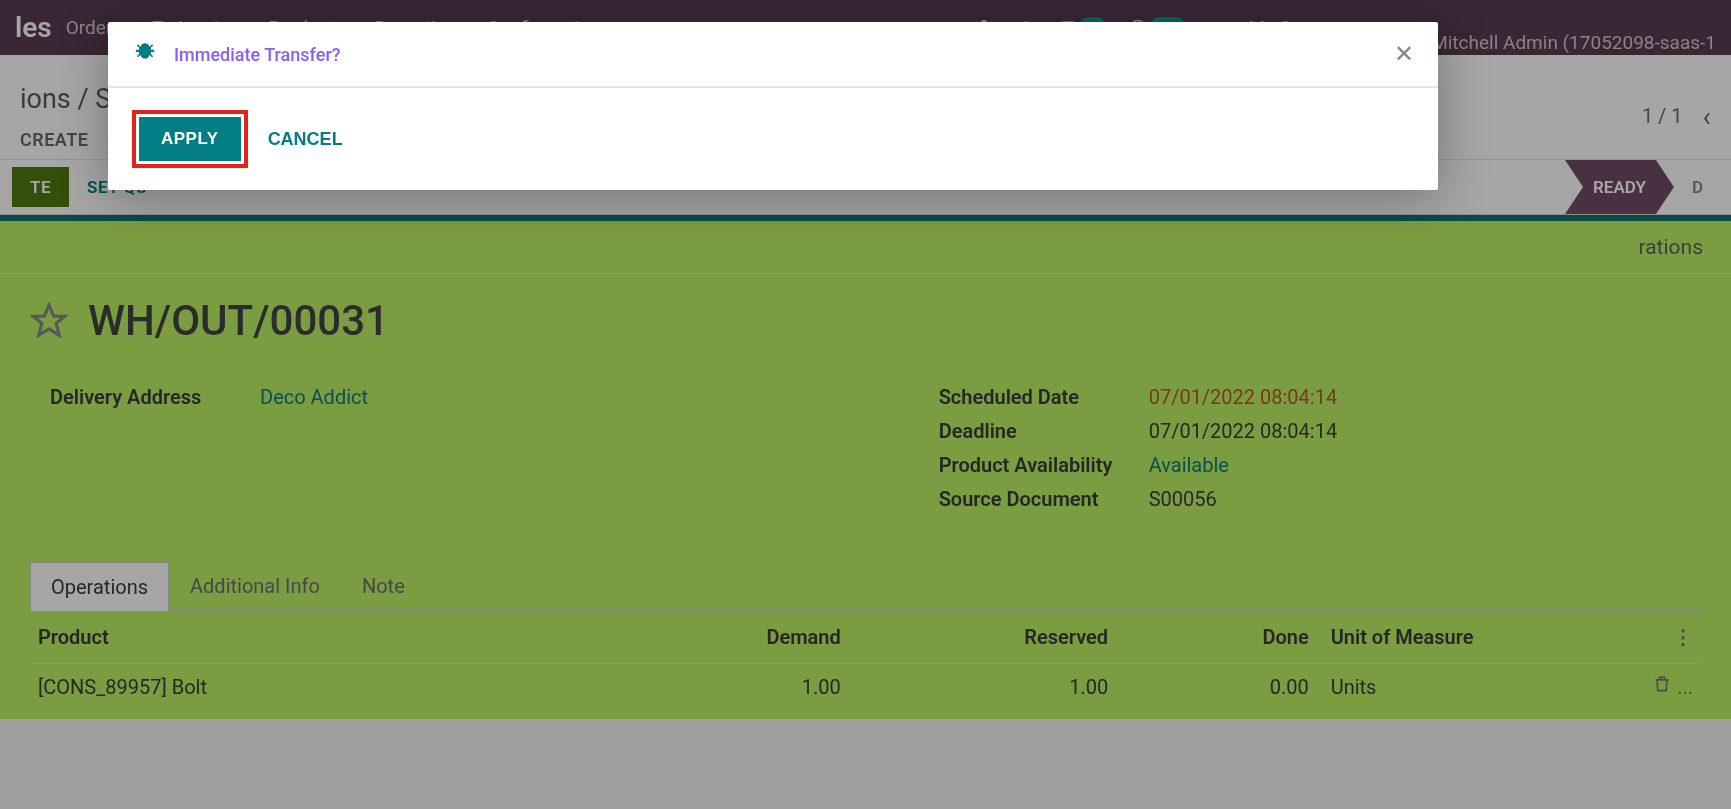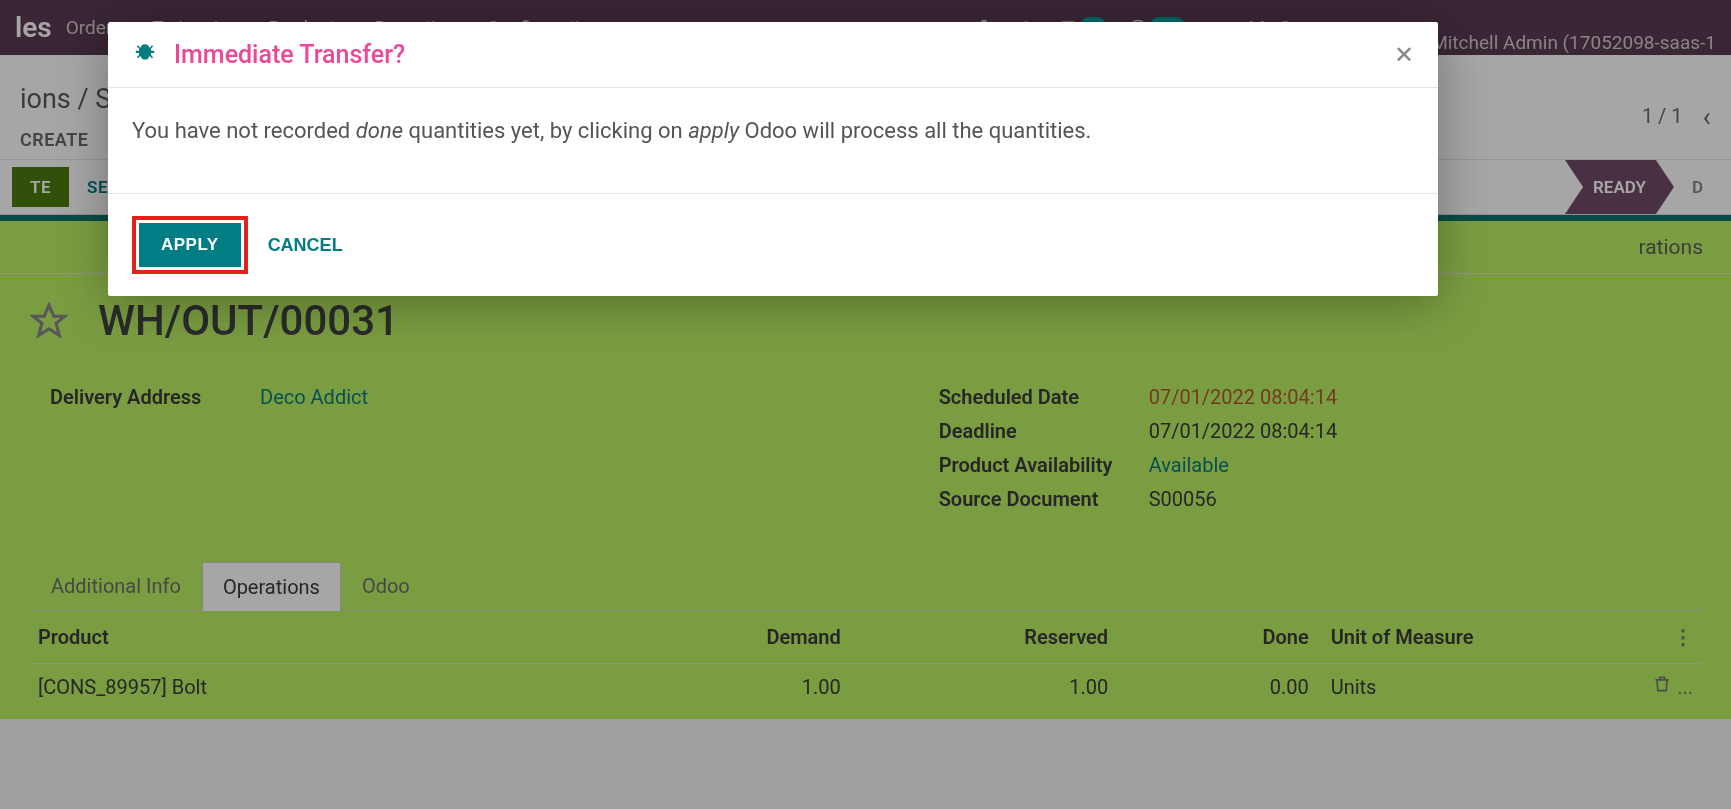--- a/index.html
+++ b/index.html
@@ -117,21 +117,21 @@
       display: flex;
       justify-content: flex-end;
       border-bottom: 1px solid #e0e0e0;
       padding: 14px 28px;
       font-size: 21px;
       color: #5f5f5f;
     }
     .content {
       padding: 22px 30px 10px 30px;
     }
-    .title-row { display: flex; align-items: center; gap: 30px; margin-bottom: 40px;}
+    .title-row { display: flex; align-items: center; gap: 20px; margin-bottom: 40px;}
     .star { width: 38px; height: 38px; color: #888; }
     .doc-title {
       font-size: 42px;
       font-weight: 500;
       color: #424242;
     }
     .fields { display: flex; gap: 120px; }
     .field-col { display: flex; flex-direction: column; gap: 10px; width:46%;}
     .field-row { display: flex; font-size: 20px; margin-left: 20px; }
     .field-label { width: 210px; font-weight: 600; color: #3b3b3b; }
@@ -175,21 +175,21 @@
       box-shadow: 0 8px 50px rgba(0,0,0,0.3);
     }
     .modal-header {
       display: flex;
       align-items: center;
       gap: 14px;
       padding: 18px 24px;
       border-bottom: 1px solid #e5e5e5;
     }
     .bug-icon { width: 28px; height: 28px; color: #037d82; }
-    .modal-title { font-size: 25px; font-weight: 500; color: #ec4899; }
+    .modal-title { font-size: 18px; font-weight: 500; color: #8b5cf6; }
     .modal-close {
       margin-left: auto;
       color: #888;
       font-size: 24px;
       cursor: pointer;
       background: none;
       border: none;
     }
     .modal-body {
       padding: 30px 24px 50px 24px;
@@ -340,23 +340,23 @@
           <span class="field-label">Product Availability</span>
           <span class="field-value link">Available</span>
         </div>
         <div class="field-row">
           <span class="field-label">Source Document</span>
           <span class="field-value">S00056</span>
         </div>
       </div>
     </div>
     <div class="tabs">
+      <div class="tab active">Operations</div>
       <div class="tab">Additional Info</div>
-      <div class="tab active">Operations</div>
-      <div class="tab">Odoo</div>
+      <div class="tab">Note</div>
     </div>
     <table class="tbl">
       <thead>
         <tr>
           <th style="width:35%">Product</th>
           <th class="r" style="width:14%">Demand</th>
           <th class="r" style="width:16%">Reserved</th>
           <th class="r" style="width:12%">Done</th>
           <th style="width:18%; padding-left:14px;">Unit of Measure</th>
           <th style="width:5%; text-align:right;">
@@ -392,22 +392,19 @@
     <span class="bug-icon">
       <svg viewBox="0 0 24 24" width="26" height="26" fill="#037d82">
           <path d="M12 3a4 4 0 0 1 3.9 3h.6l2-2 1 1-2 2v2h3v2h-3v2l2 2-1 1-2-2h-.6a4 4 0 0 1-7.8 0H7.5l-2 2-1-1 2-2v-2h-3v-2h3V7l-2-2 1-1 2 2h.6A4 4 0 0 1 12 3z"></path>
         </svg>
     </span>
     <span class="modal-title">Immediate Transfer?</span>
     <button class="modal-close">
       <span>✕</span>
     </button>
   </div>
-  <div class="modal-body">
-    <span>You have not recorded </span><em>done</em><span> quantities yet, by clicking on </span><em>apply</em><span> Odoo will process all the quantities.</span>
-  </div>
   <div class="modal-footer">
     <span class="highlight-box">
       <button class="apply-btn">APPLY</button>
     </span>
     <button class="cancel-btn">CANCEL</button>
   </div>
 </div>
 
 </body></html>

